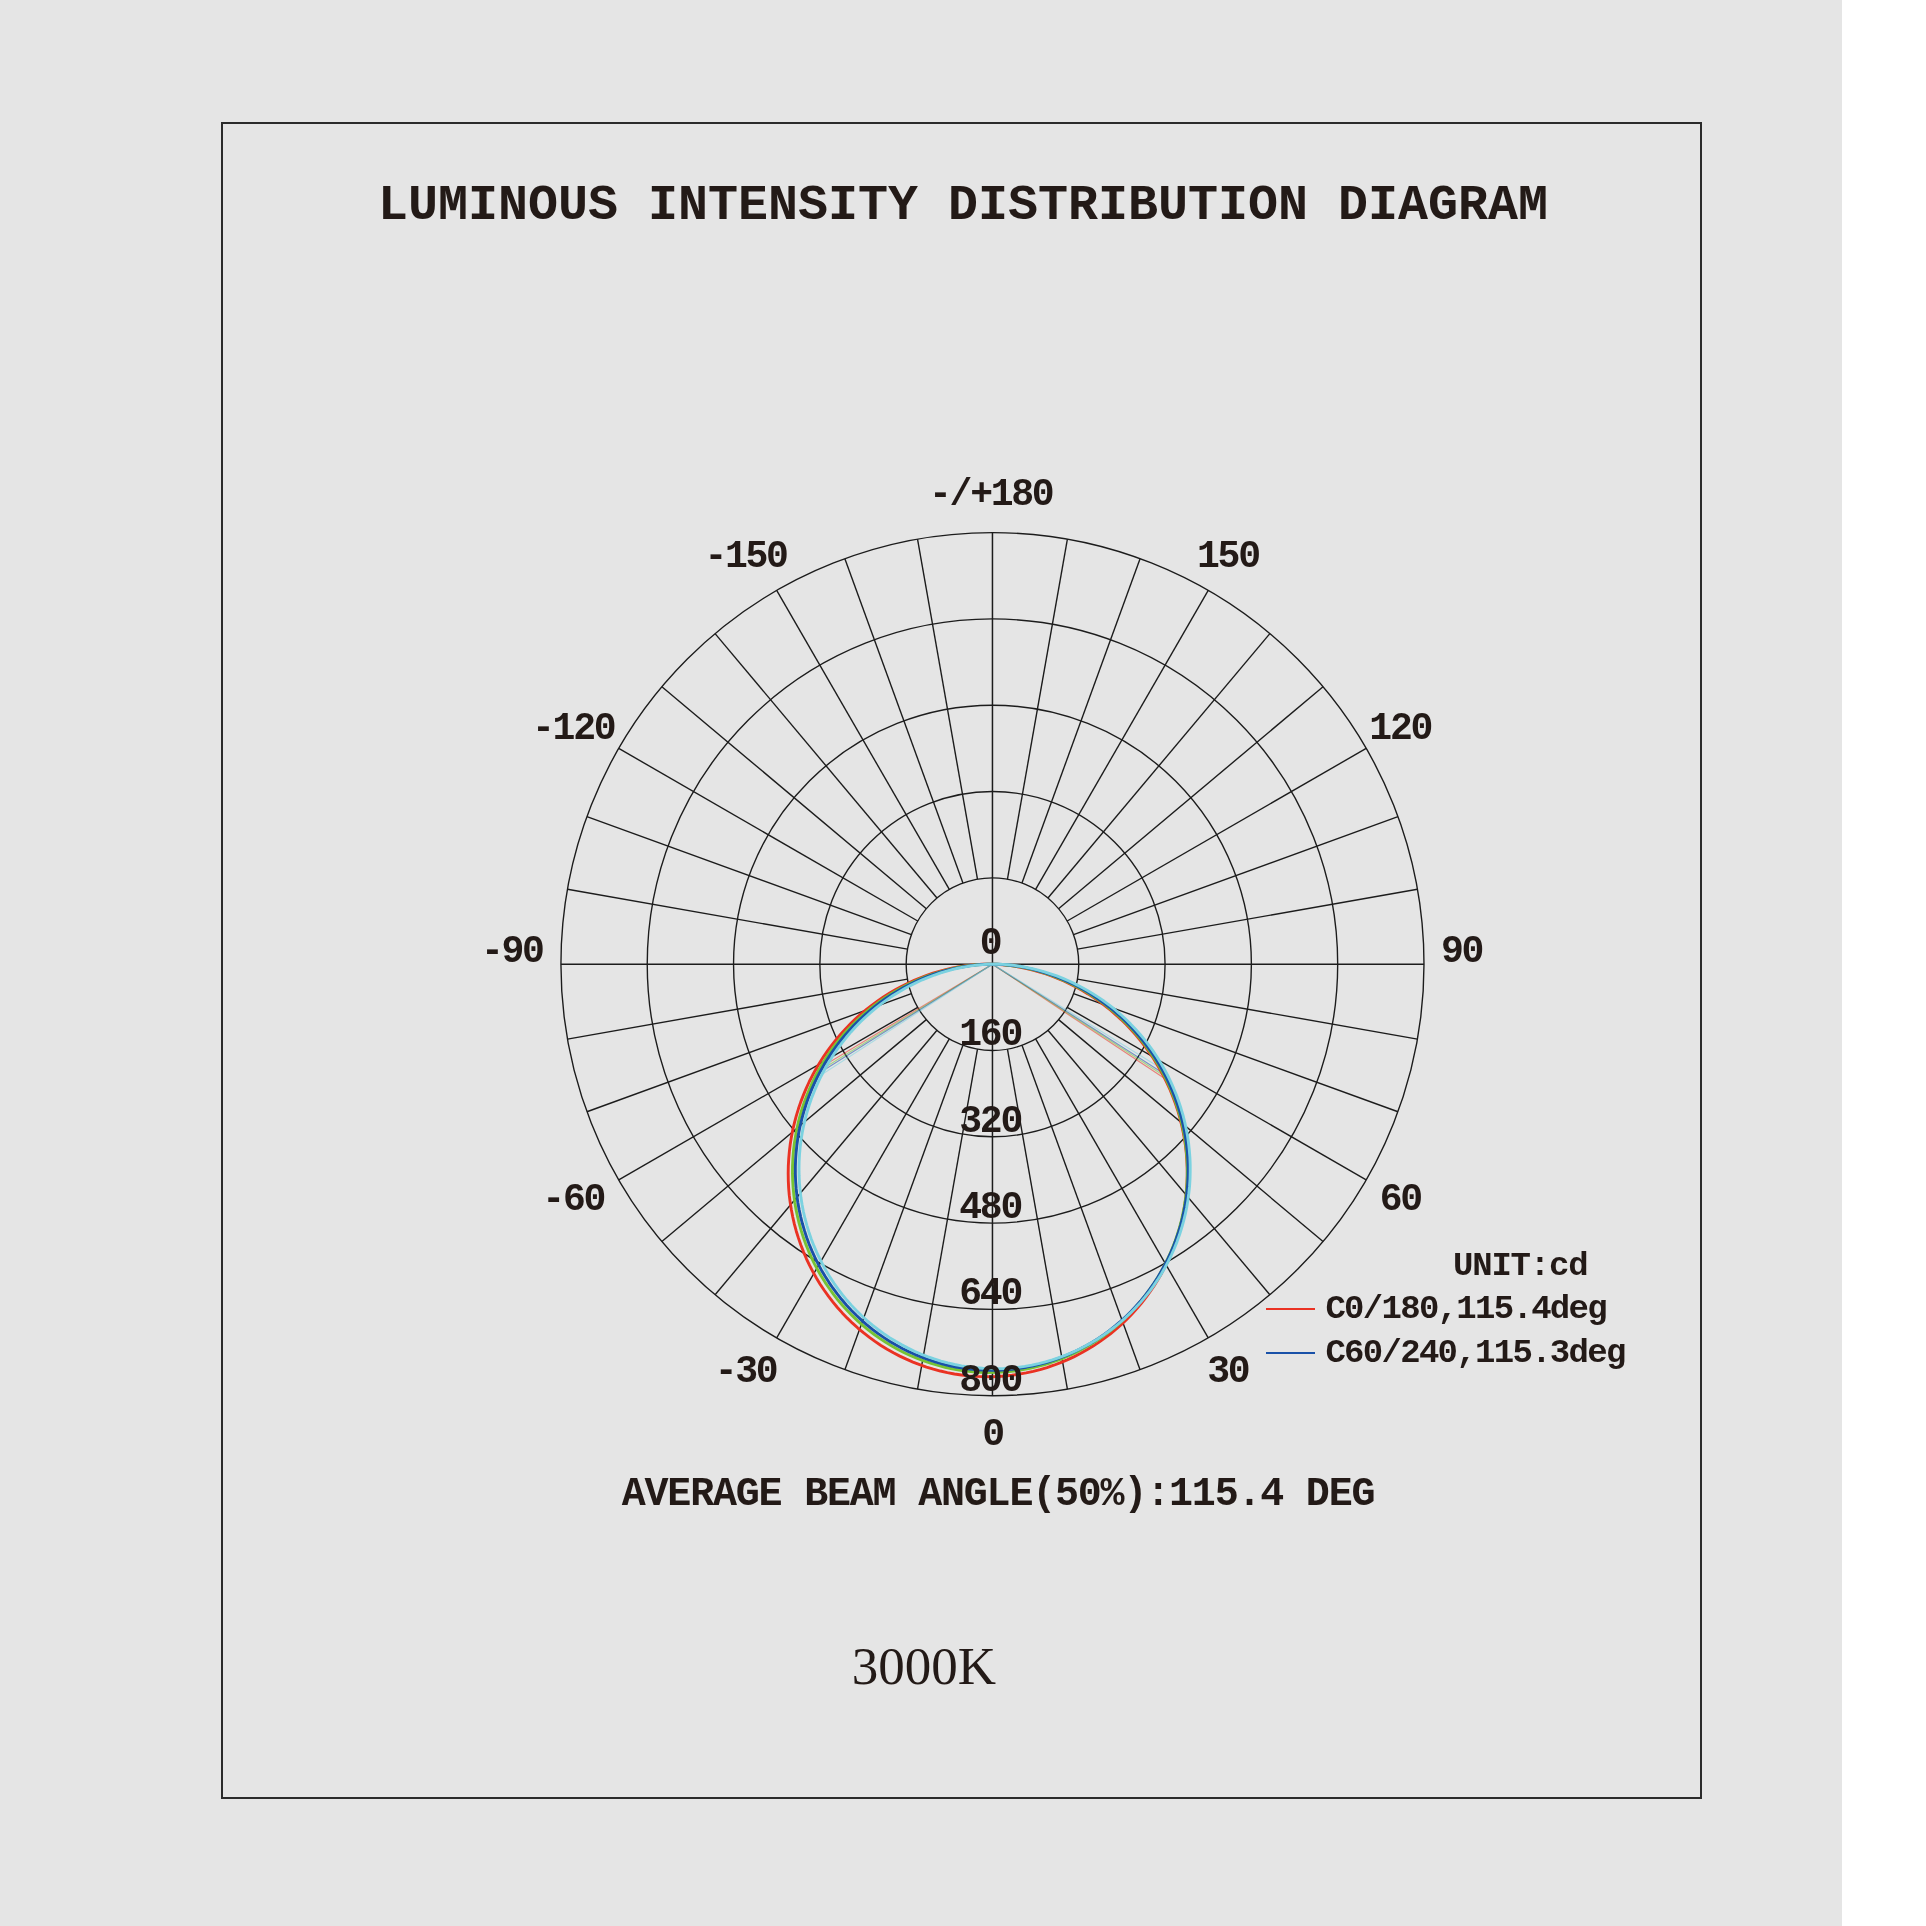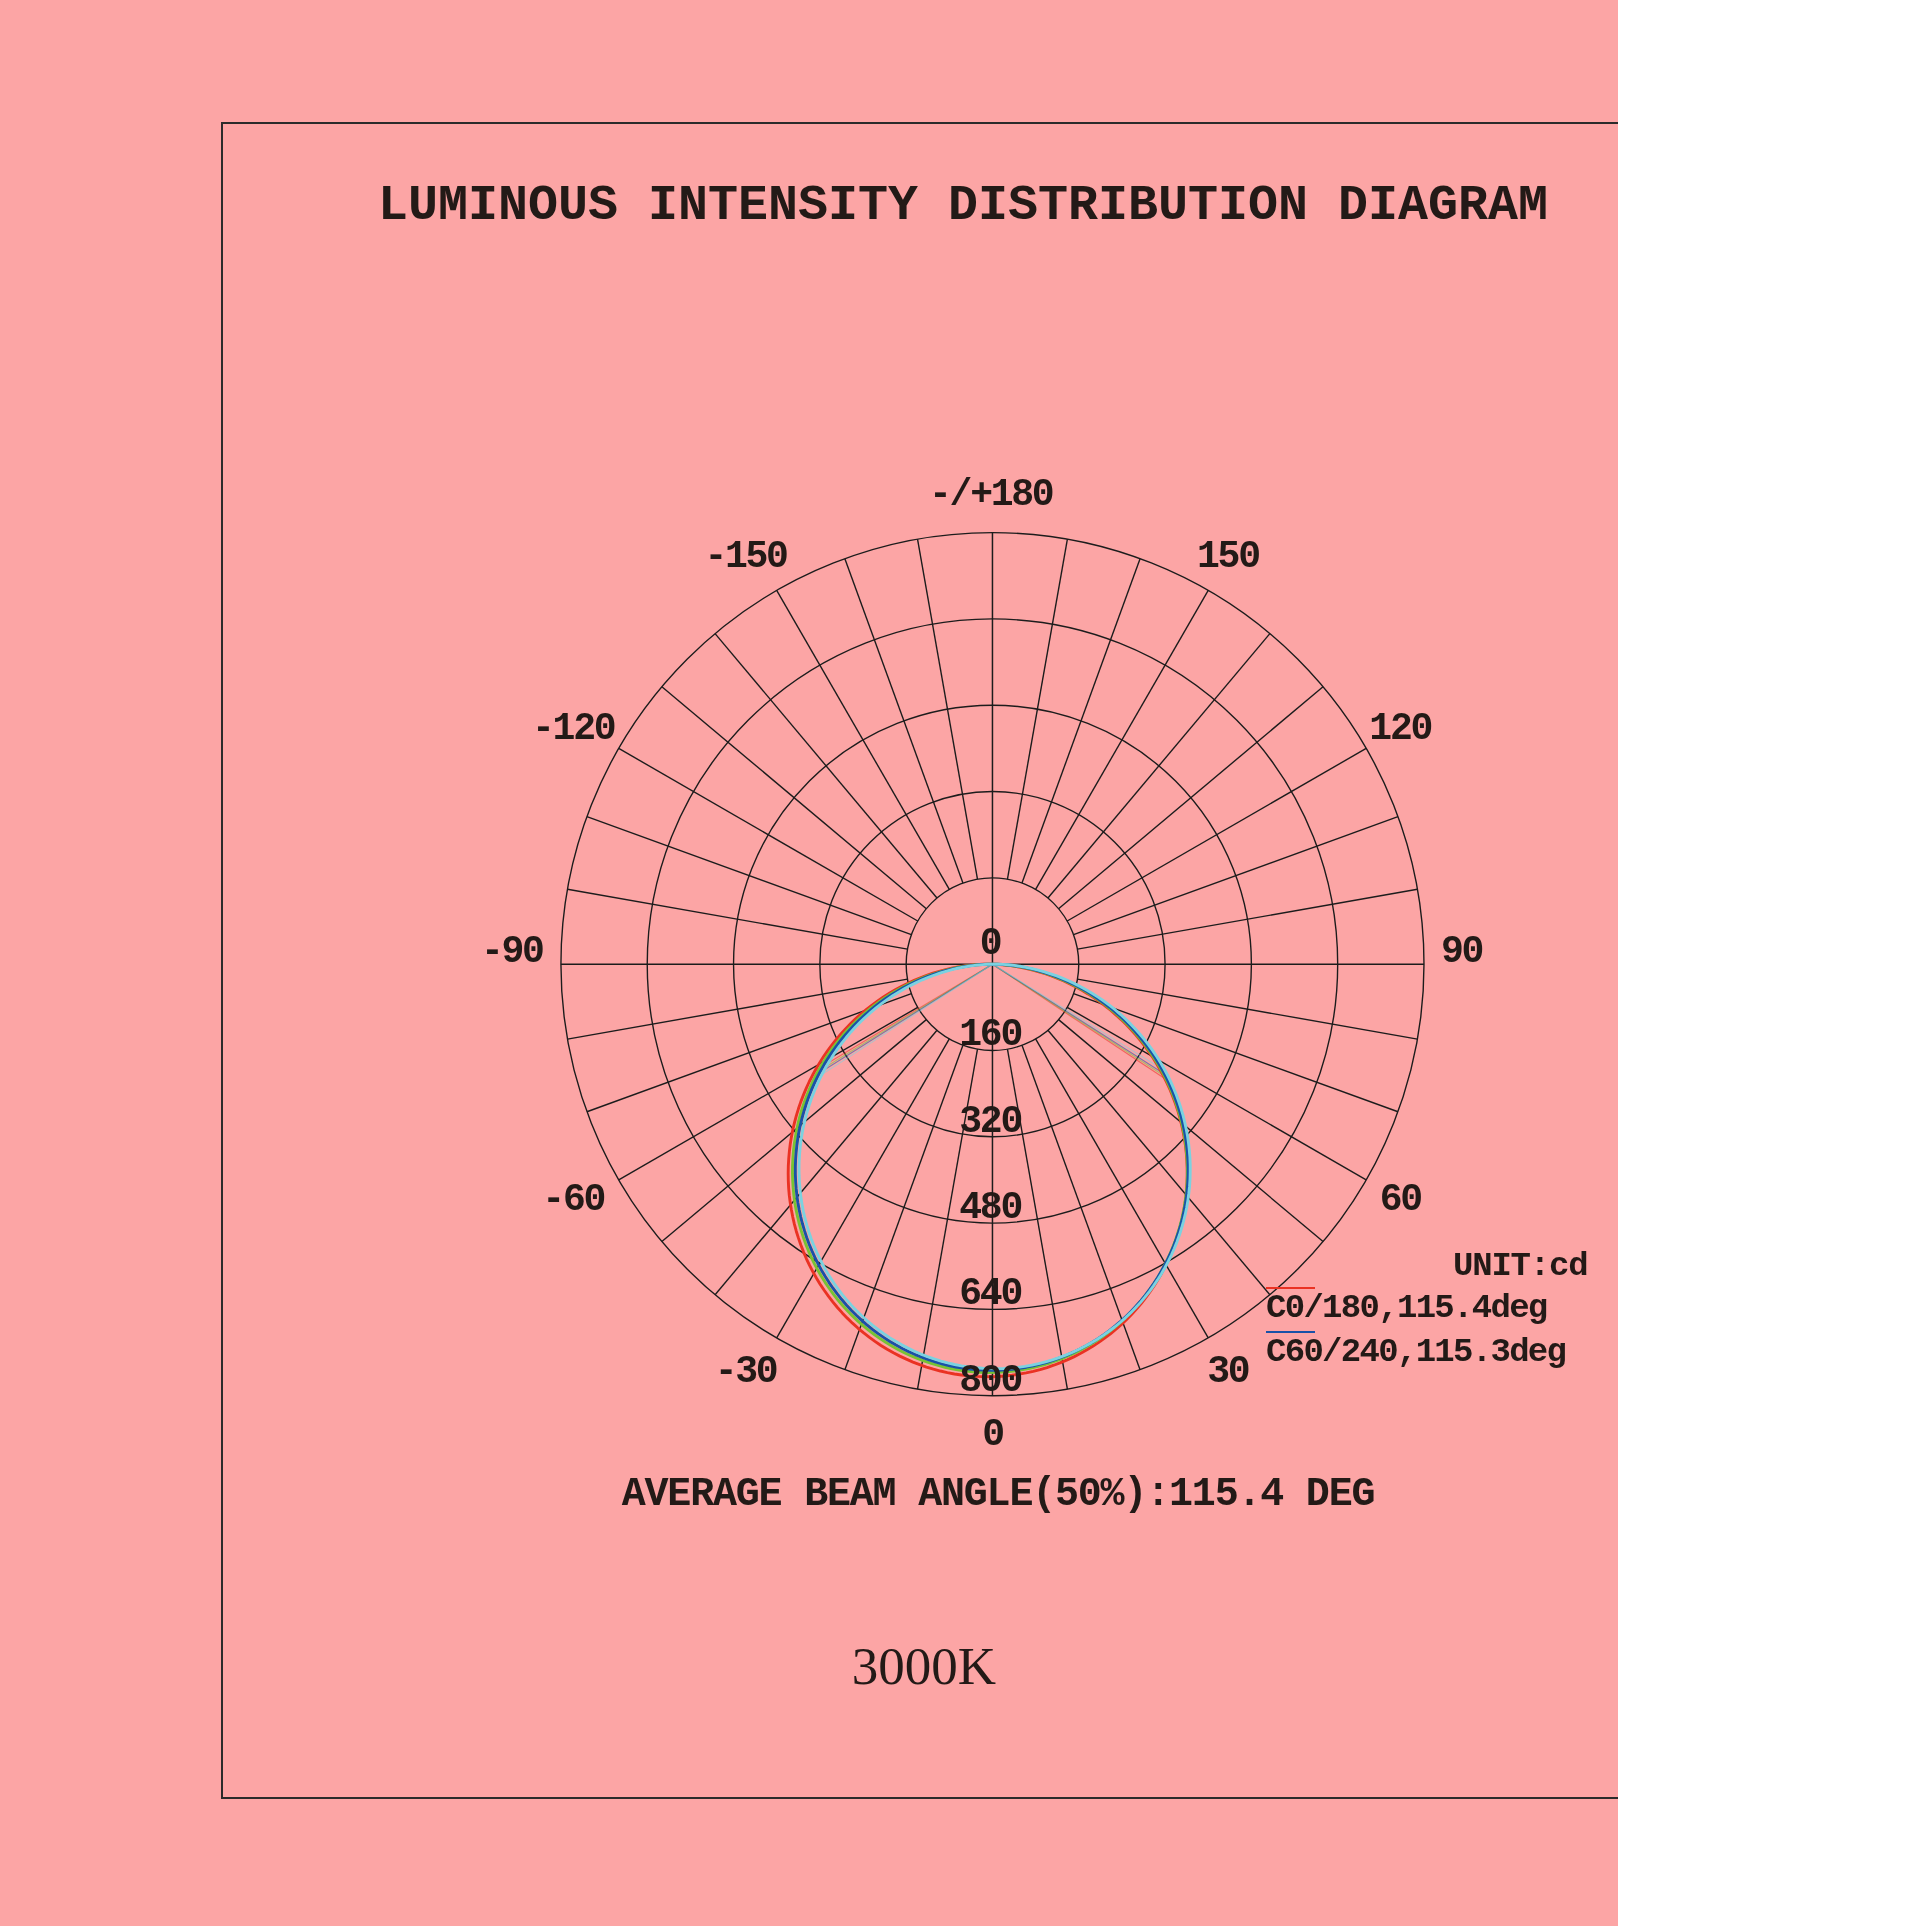--- a/index.html
+++ b/index.html
@@ -1,19 +1,19 @@
 <!DOCTYPE html>
 <html style="font-size:9.2px"><head>
 <meta charset="utf-8">
 <style>
   html,body{margin:0;padding:0;background:#ffffff;}
   .page{
     position:relative;
-    width:1618px;height:1926px;
-    background:#fca5a5;
+    width:1842px;height:1926px;
+    background:#e5e5e5;
     font-family:"Liberation Mono", monospace;
     color:#231a17;
     overflow:hidden;
   }
   .border-box{
     position:absolute;
     left:221px;top:122px;width:1481px;height:1677px;
     border:2.3px solid #2b2b2b;
     box-sizing:border-box;
   }
@@ -29,23 +29,22 @@
   .unit-label{
     position:absolute;
     left:1409px;top:1247px;
     font:700 34px "Liberation Mono", monospace;
     letter-spacing:-1.2px;
     white-space:nowrap;
     margin-left:44px;
   }
   .legend{position:absolute;left:1266px;top:1287px;}
   .legend-row{
-    display:flex;align-items:flex-start;
+    display:flex;align-items:center;
     height:44px;
-    flex-direction:column;
   }
   .legend-swatch{
     display:inline-block;
     width:49px;height:0;
     border-top:2.9px solid #000;
     margin-right:10.4px;
     flex:0 0 auto;
   }
   .legend-label{
     font:700 34px "Liberation Mono", monospace;

